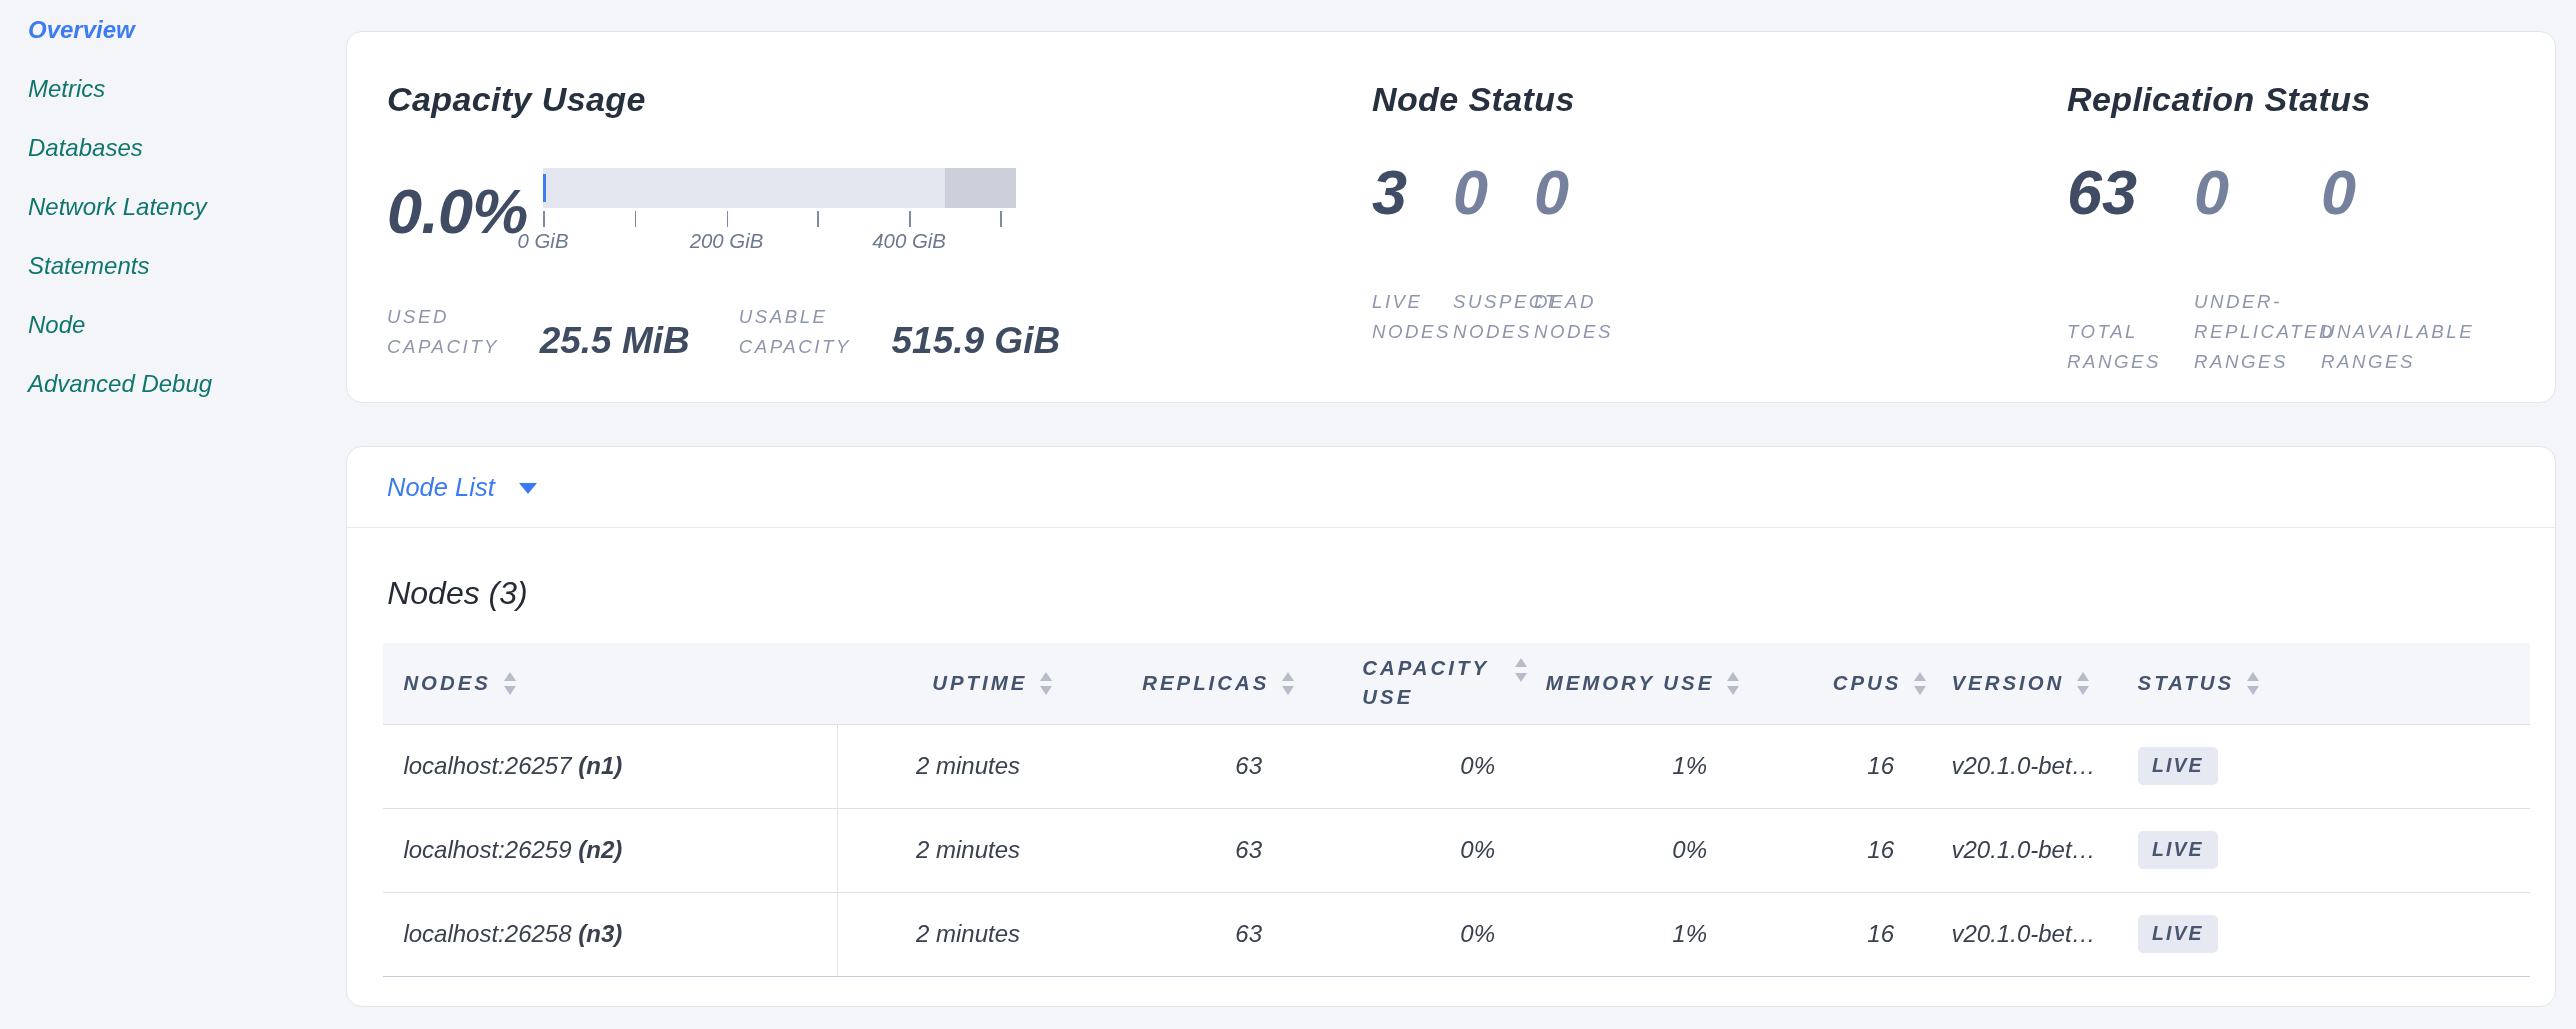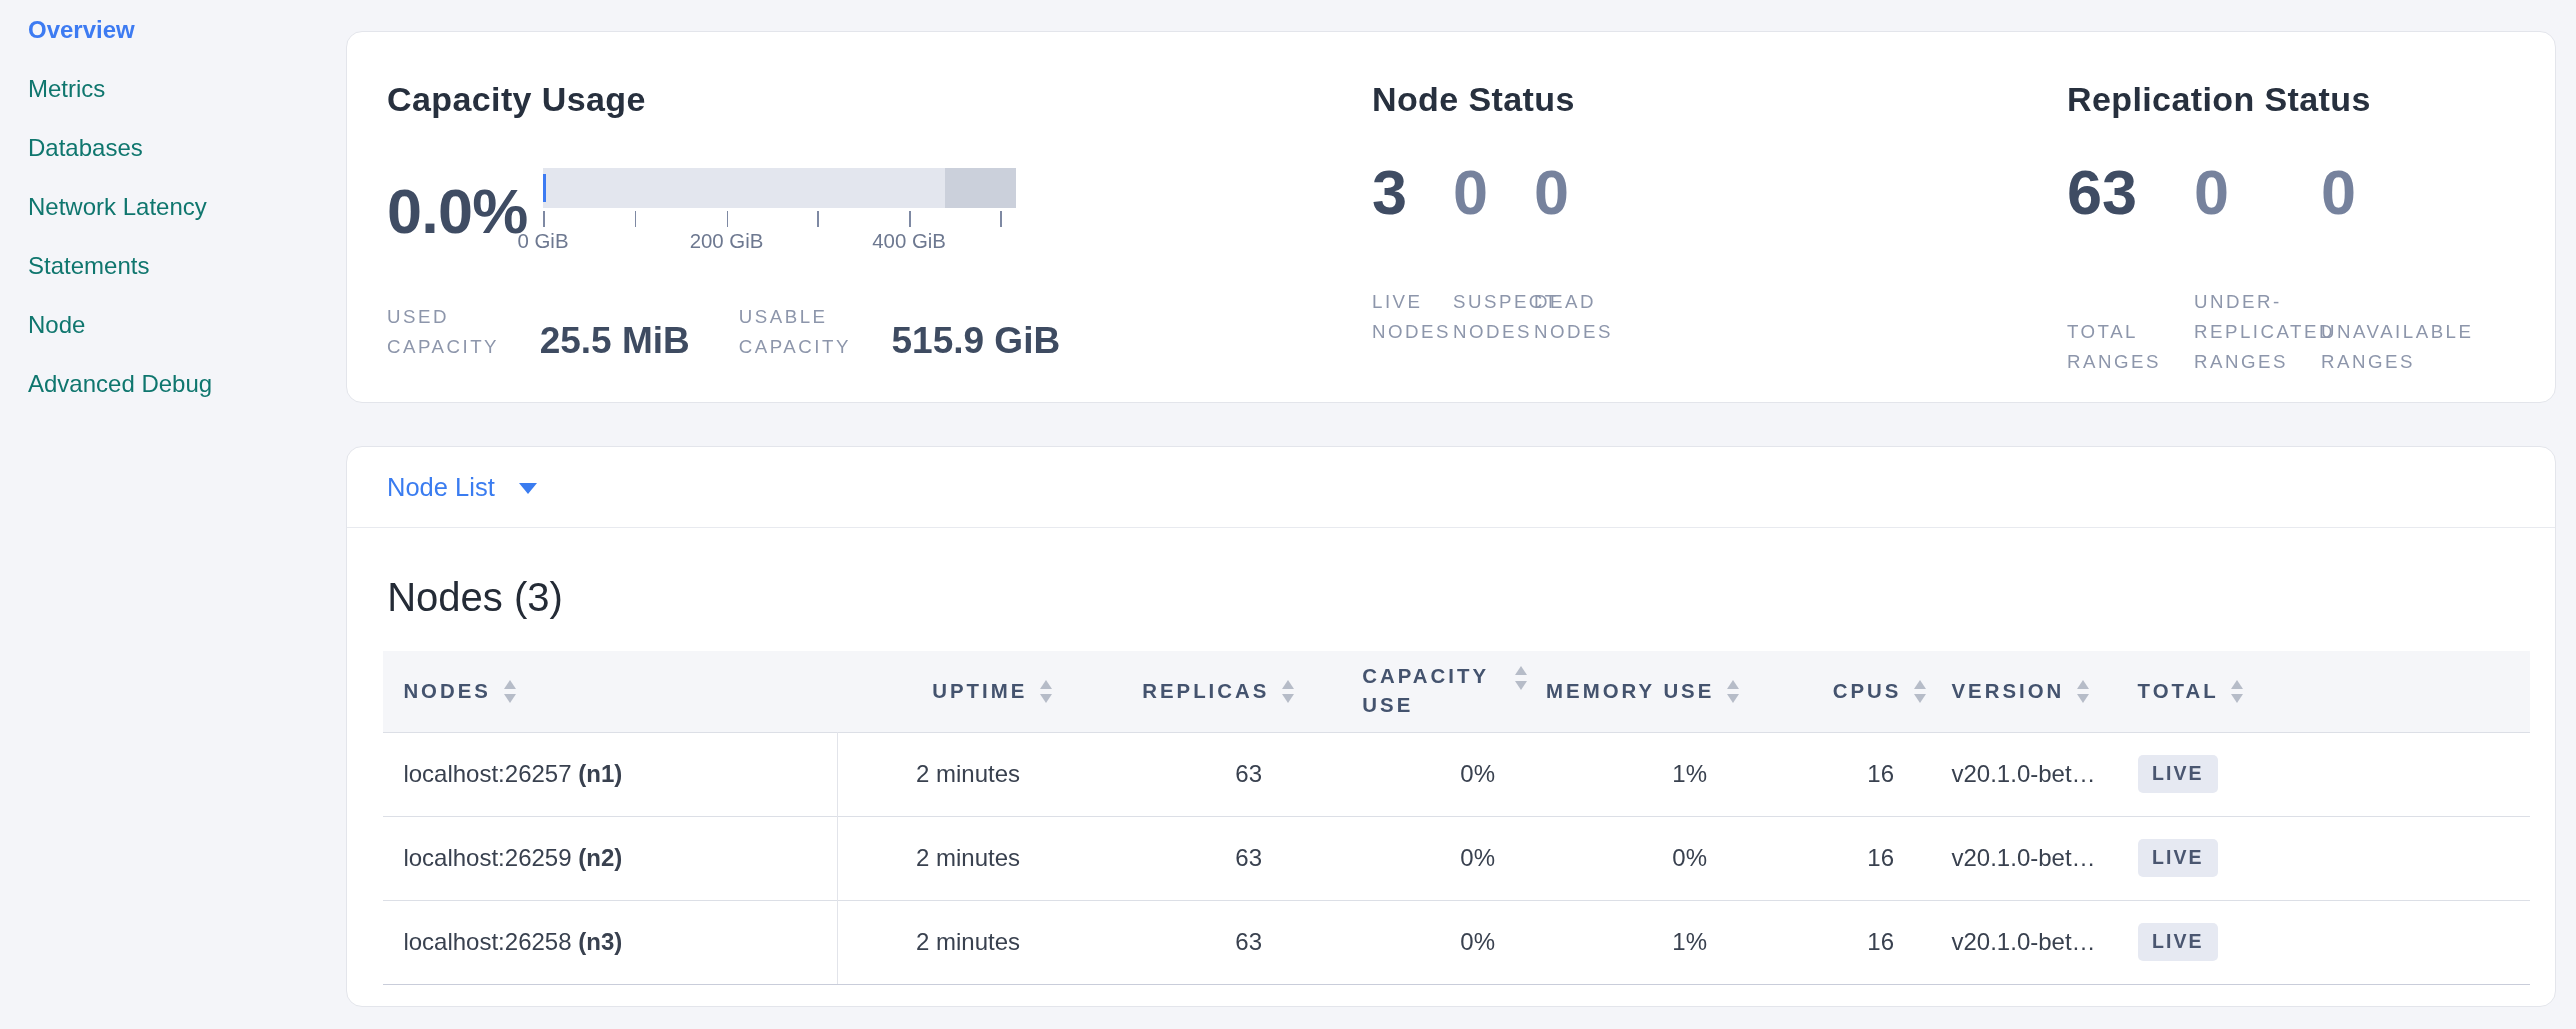--- a/index.html
+++ b/index.html
@@ -4,21 +4,21 @@
 <style>
   * { box-sizing: border-box; }
   html,body { margin:0; padding:0; }
   body {
     width:2576px; height:1030px;
     background:#f4f5f9;
     font-family:"Liberation Sans", sans-serif;
     color:#3b4556;
     overflow:hidden;
   }
-  .layout { display:flex; width:2576px; height:1030px; }
+  .layout { display:flex; width:2576px; height:1030px;font-style:italic; }
 
   
   .sidebar { width:346px; flex:0 0 346px; padding:0 0 0 28px; }
   .nav-item {
     height:59px; display:flex; align-items:center;
     font-size:24px; color:#0f766e; cursor:pointer;
   }
   .nav-item.active { color:#3d7bf2; font-weight:bold; }
 
   
@@ -68,21 +68,21 @@
     border-bottom:1.7px solid #e8eaef;
   }
   .nl-dropdown { display:flex; align-items:center; cursor:pointer; }
   .nl-dropdown-label { font-size:25.5px; font-weight:500; color:#3a7cf0; }
   .caret-down {
     width:0; height:0; margin-left:24px; margin-top:3.4px;
     border-left:9.3px solid transparent; border-right:9.3px solid transparent;
     border-top:11px solid #3a7cf0;
   }
   .nl-body { padding:47px 24px 0 36px; }
-  .nodes-title { font-size:40px; font-weight:500; color:#242b36; margin-left:4.2px; }
+  .nodes-title { font-size:32px; font-weight:500; color:#242b36; margin-left:4.2px; }
 
   
   table.nodes-table { width:2147px; margin-top:31px; border-collapse:collapse; table-layout:fixed; }
   thead tr { height:81px; background:#f5f6f9; }
   th { font-size:20.4px; font-weight:700; color:#44536e; letter-spacing:3px; padding:0; }
   .th-inner { display:flex; align-items:center; }
   .th-right .th-inner { justify-content:flex-end; }
   .th-left .th-inner { justify-content:flex-start; }
   .th-wrap .th-inner { align-items:flex-start; }
   .th-wrap .th-label { width:140px; text-align:left; line-height:29px; }
@@ -280,21 +280,21 @@
                 <span class="th-inner">
                     <span class="th-label">VERSION</span>
                     <span class="sort-icon">
                       <span class="up"></span>
                       <span class="down"></span>
                     </span>
                   </span>
               </th>
               <th class="th-left col-status">
                 <span class="th-inner">
-                    <span class="th-label">TOTAL</span>
+                    <span class="th-label">STATUS</span>
                     <span class="sort-icon">
                       <span class="up"></span>
                       <span class="down"></span>
                     </span>
                   </span>
               </th>
             </tr>
           </thead>
           <tbody>
             <tr>

